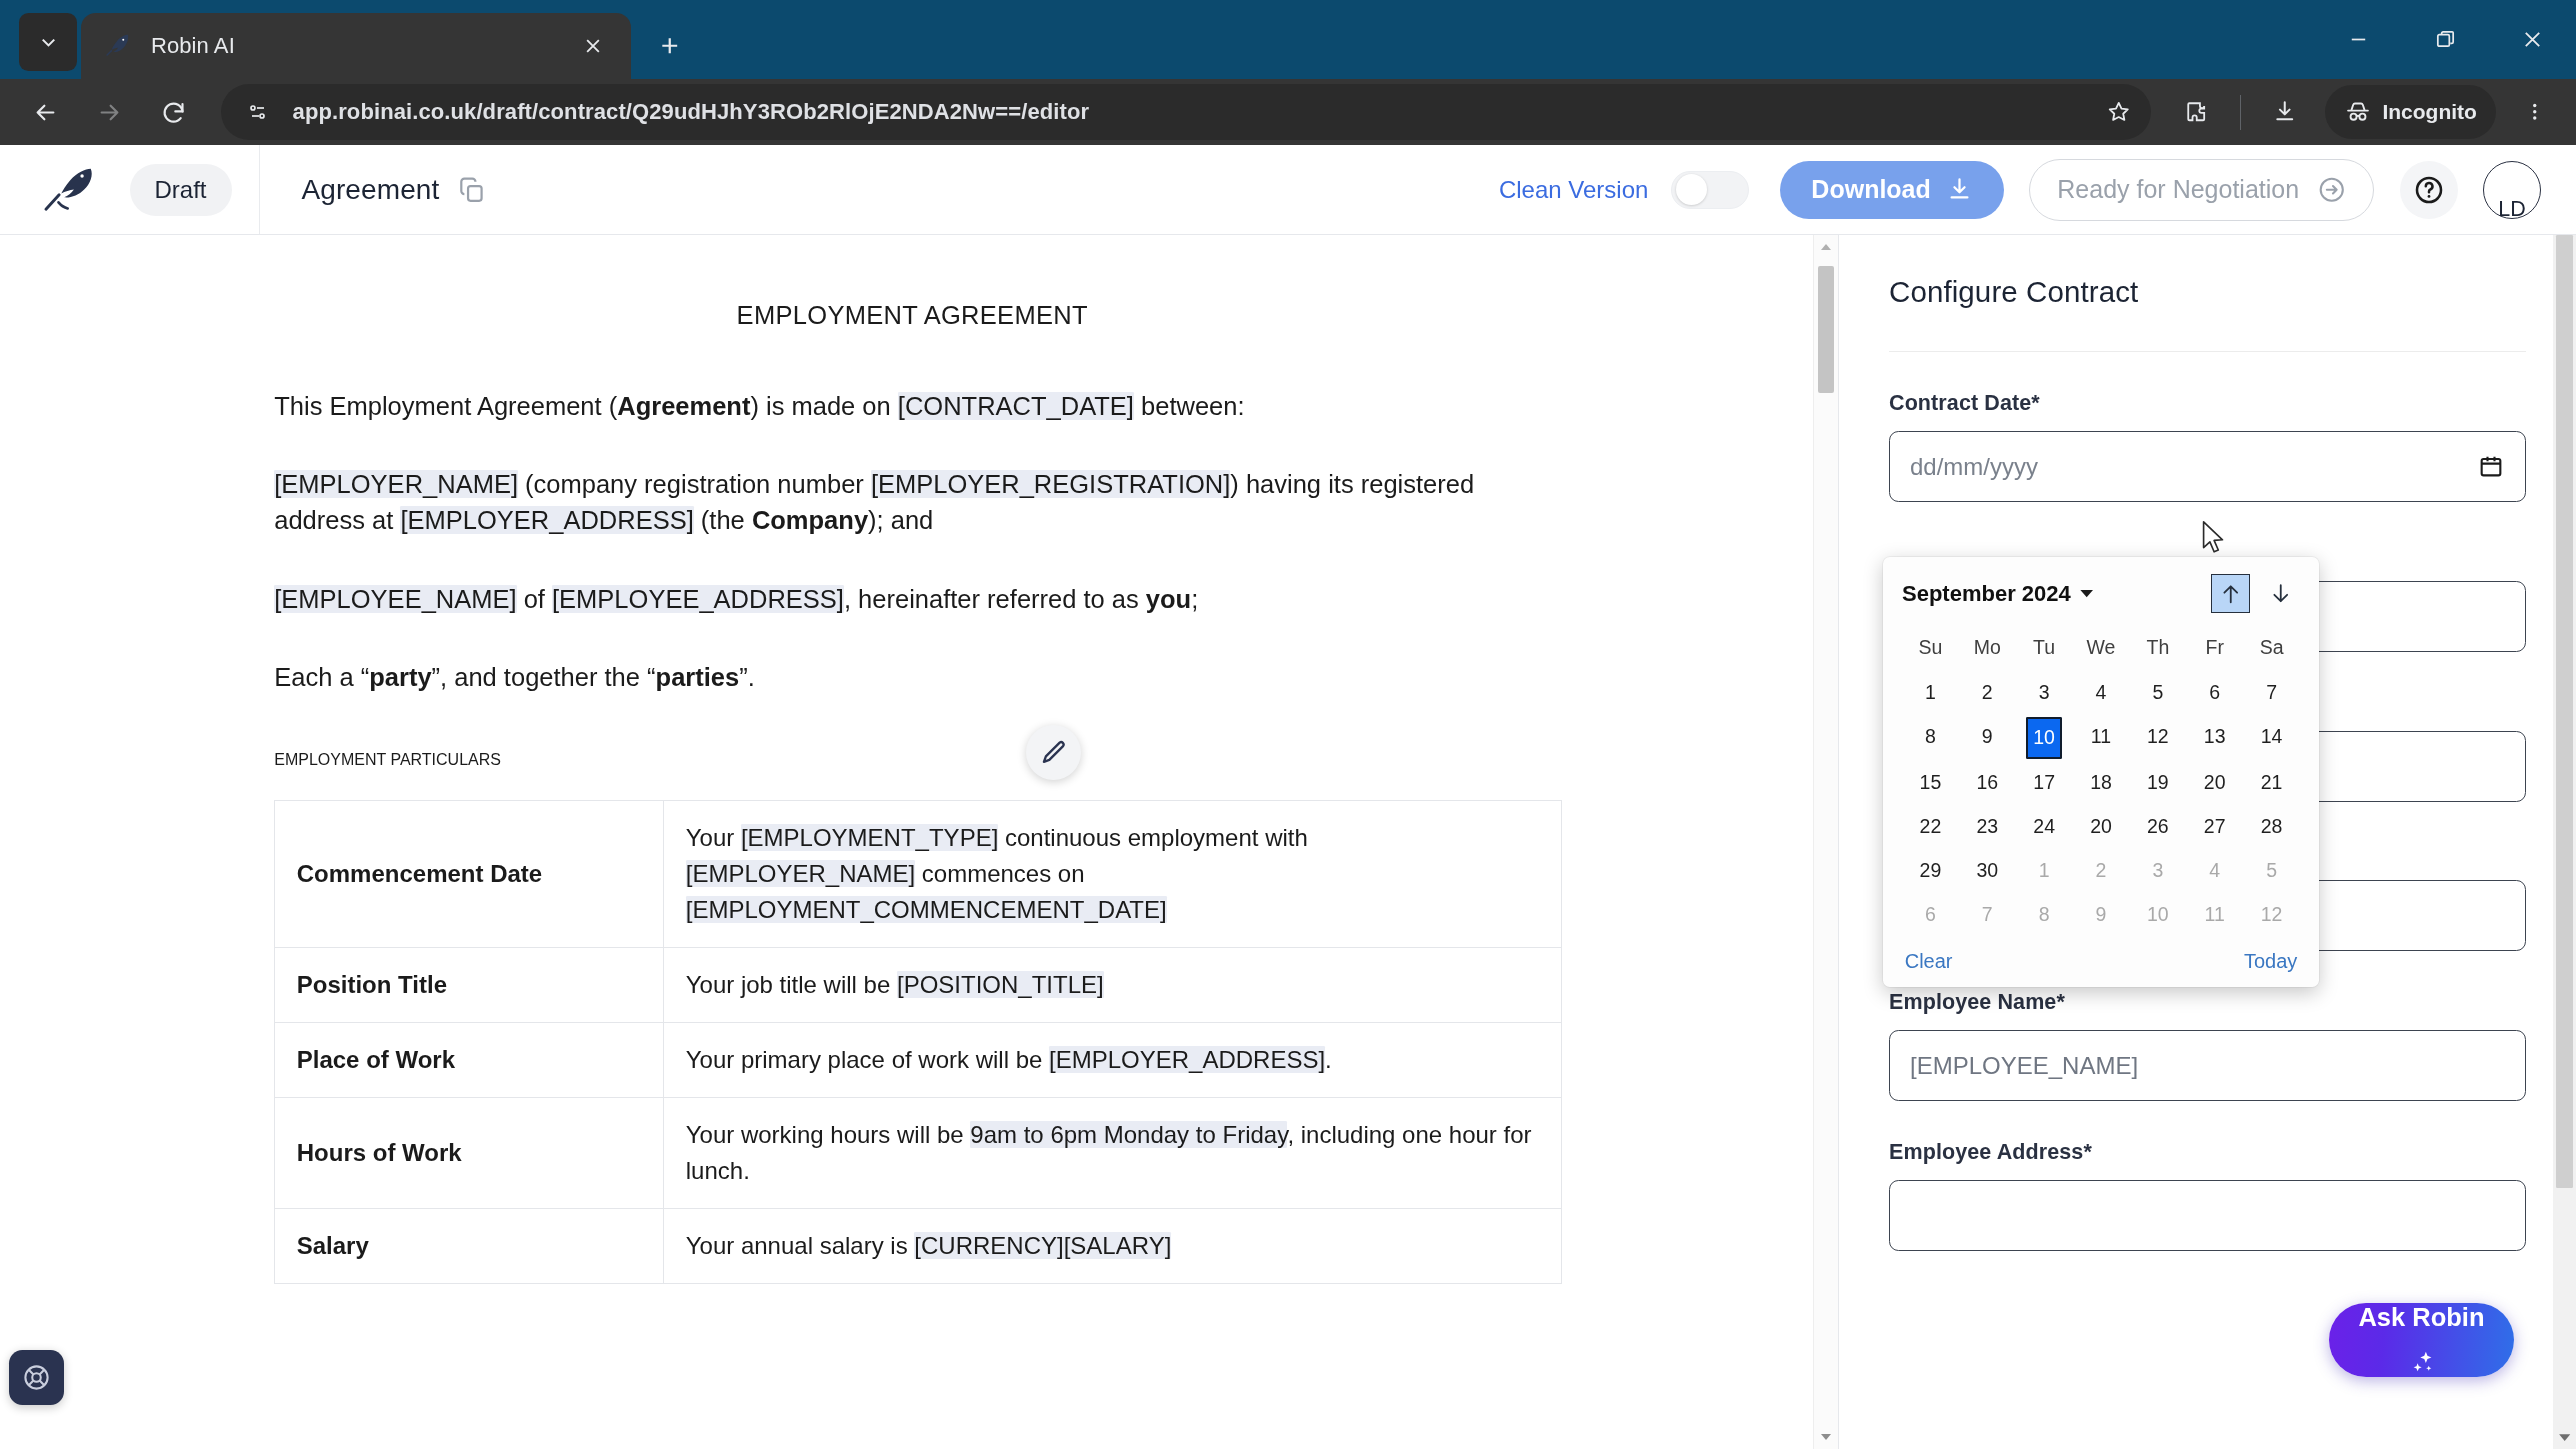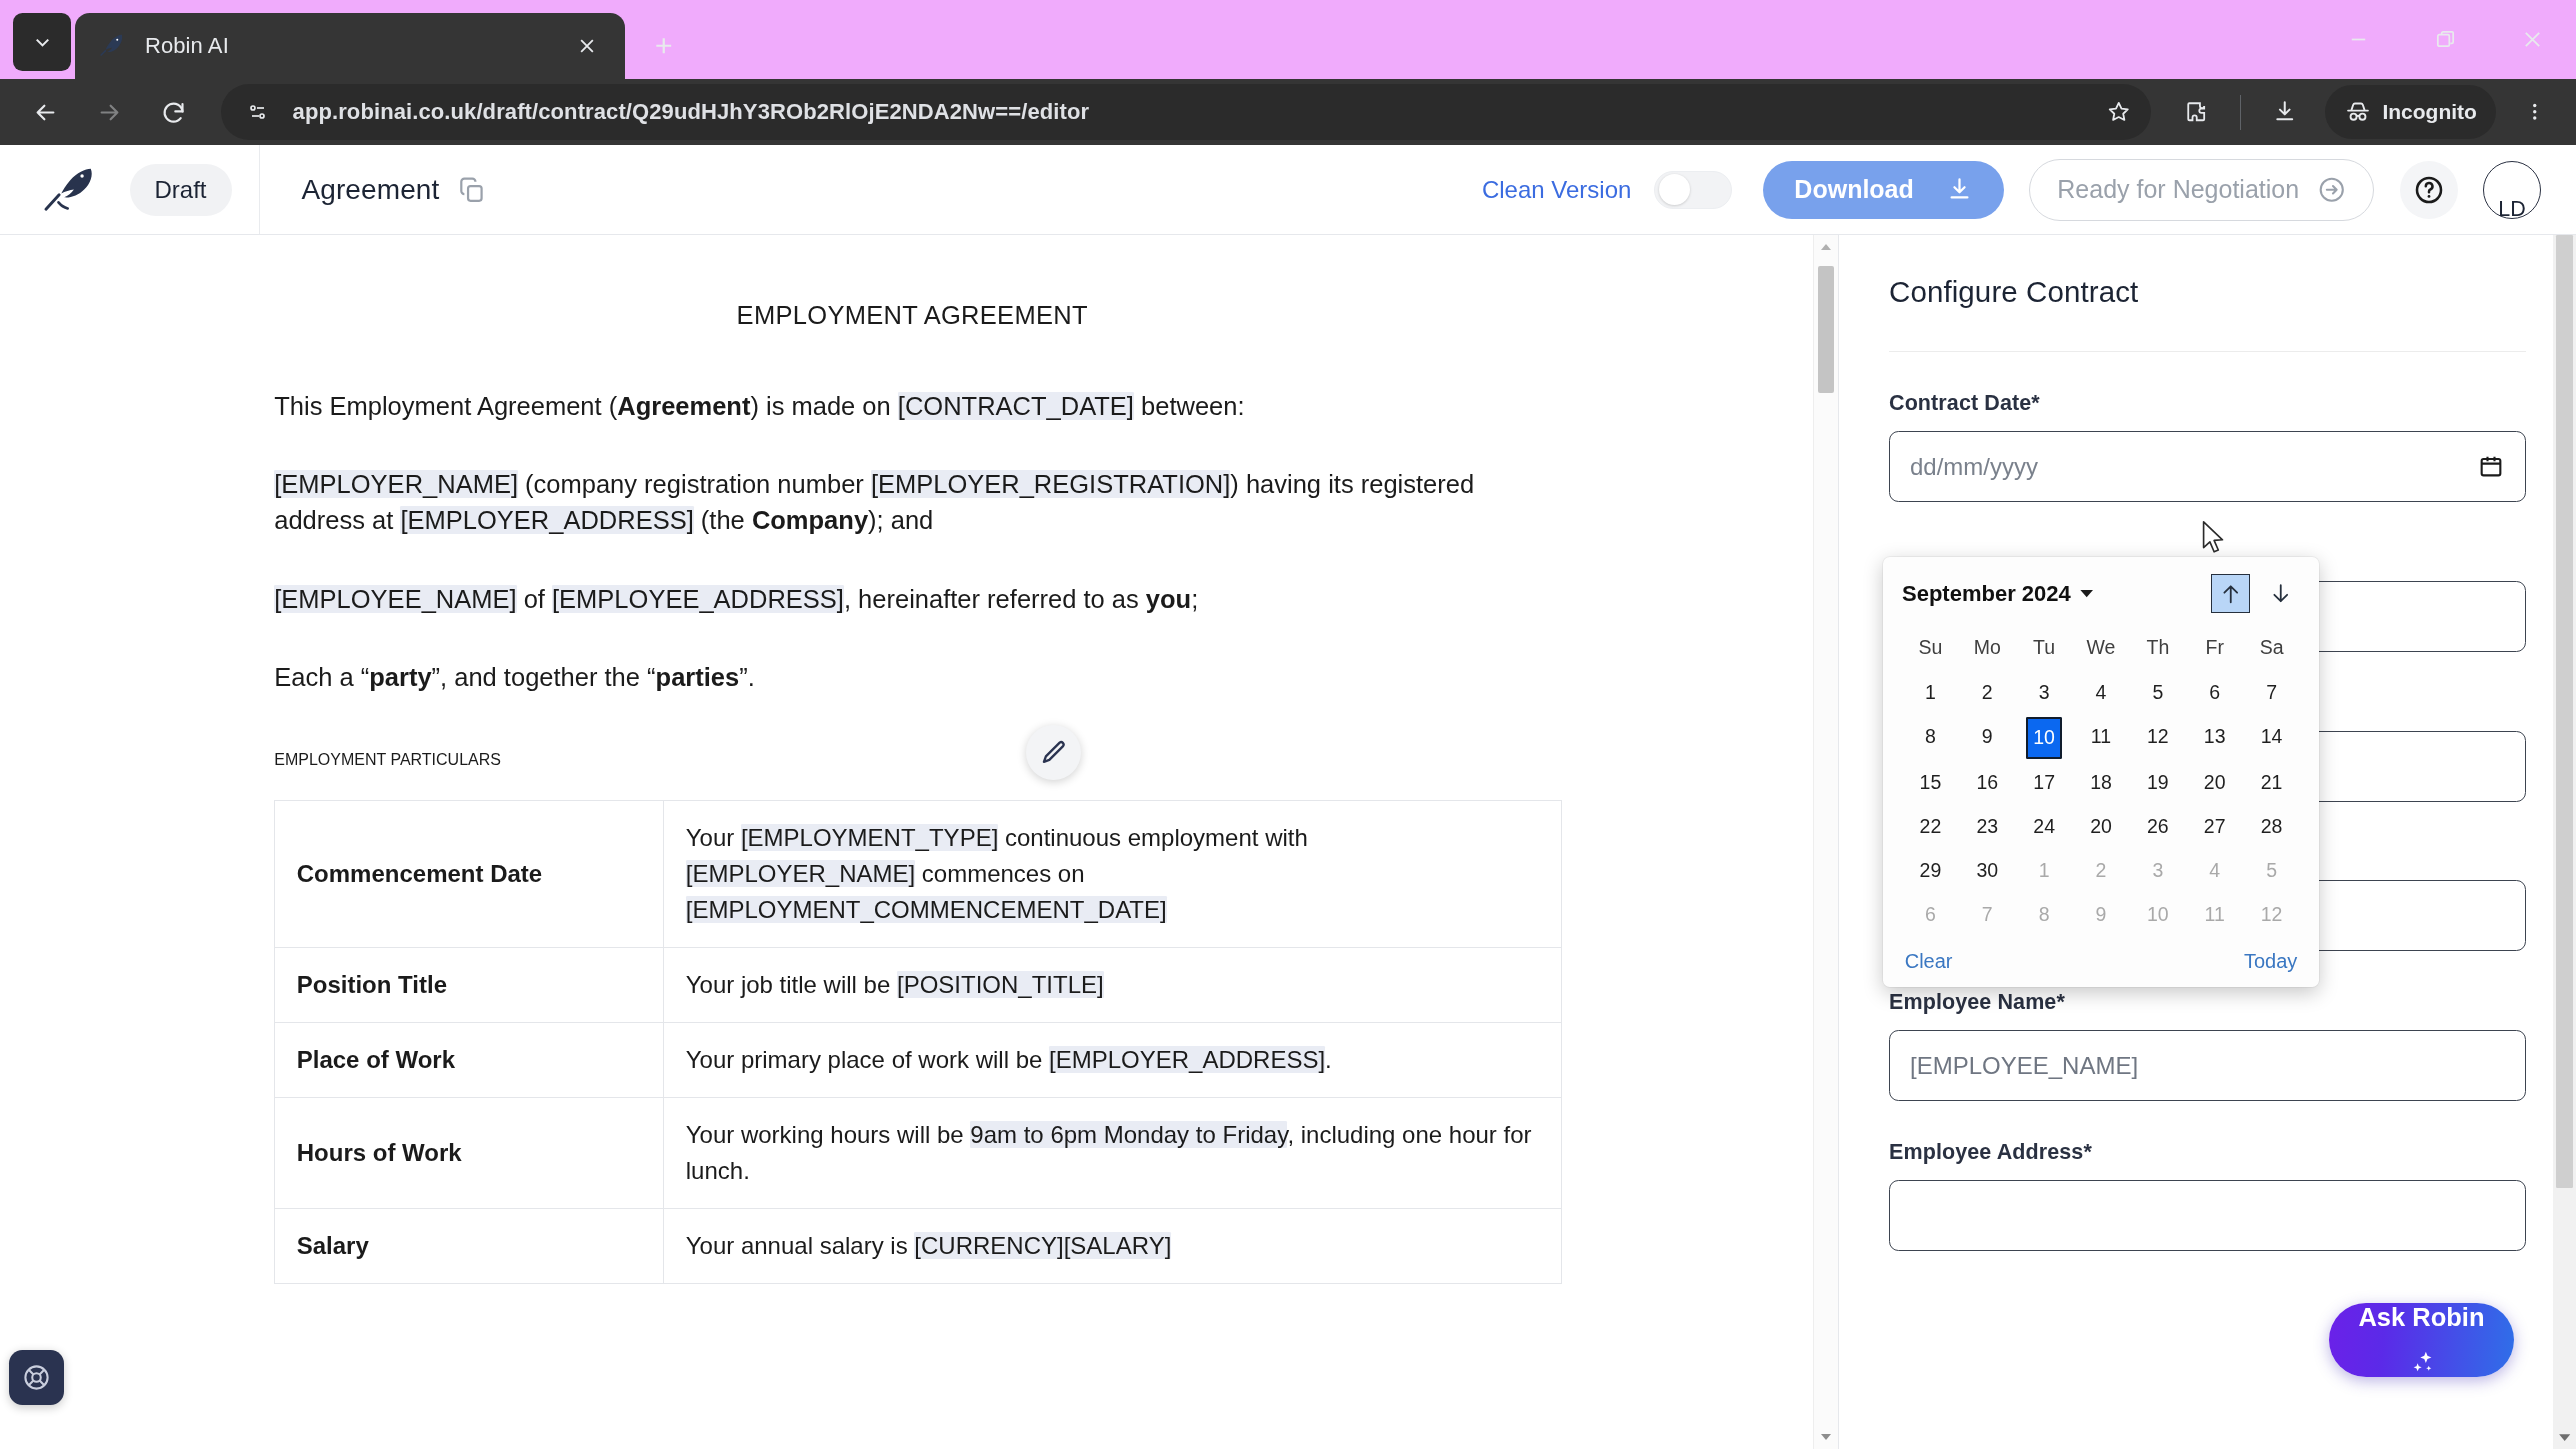--- a/index.html
+++ b/index.html
@@ -7,22 +7,22 @@
   body {
     font-family: "Liberation Sans", sans-serif;
     background: #ffffff;
     -webkit-font-smoothing: antialiased;
   }
 
   
   .browser { width: 2576px; height: 1449px; display: flex; flex-direction: column; }
 
   .titlebar {
-    height: 79px; background: #f0abfc; display: flex; align-items: flex-end;
-    padding-left: 13px; position: relative; flex: none;
+    height: 79px; background: #0c4a6e; display: flex; align-items: flex-end;
+    padding-left: 19px; position: relative; flex: none;
   }
   .tabsearch {
     width: 58px; height: 58px; border-radius: 9.4px; background: #2b2b2b;
     display: flex; align-items: center; justify-content: center; margin-bottom: 8px;
     margin-right: 4px;
   }
   .tabsearch svg { width: 23px; height: 23px; }
 
   .tab {
     width: 550px; height: 66px; background: #353535; border-radius: 14.8px 14.8px 0 0;
@@ -116,21 +116,21 @@
   }
   .clean-version { font-size: 24px; color: #3b6ce0; margin-right: 23px; }
   .toggle {
     width: 78px; height: 38px; border-radius: 20px; background: #f2f3f5;
     display: flex; align-items: center; padding: 3.4px; margin-right: 31px;
     border: 0.7px solid #eceef1;
   }
   .toggle-knob { width: 31px; height: 31px; border-radius: 50%; background: #ffffff; box-shadow: 0 0.7px 2.7px rgba(0,0,0,.18); }
   .btn-download {
     height: 58px; background: #78a1ec; border-radius: 29.5px; display: flex;
-    align-items: center; gap: 32px; padding: 0 31px; margin-right: 25.5px;
+    align-items: center; gap: 15px; padding: 0 31px; margin-right: 25.5px;
   }
   .btn-download span { color: #ffffff; font-size: 25px; font-weight: bold; }
   .btn-status {
     height: 62px; border: 1.3px solid #d6d9de; border-radius: 32px; display: flex;
     align-items: center; gap: 17.4px; padding: 0 27px; margin-right: 25.5px; background:#fff;
   }
   .btn-status span { color: #9aa1ab; font-size: 25px; }
   .help-btn { width: 58px; height: 58px; border-radius: 50%; background: #f4f5f7; display: flex; align-items: center; justify-content: center; margin-right: 25.5px; }
   .avatar {
     width: 58px; height: 58px; border-radius: 50%; border: 1.3px solid #2a3142;

